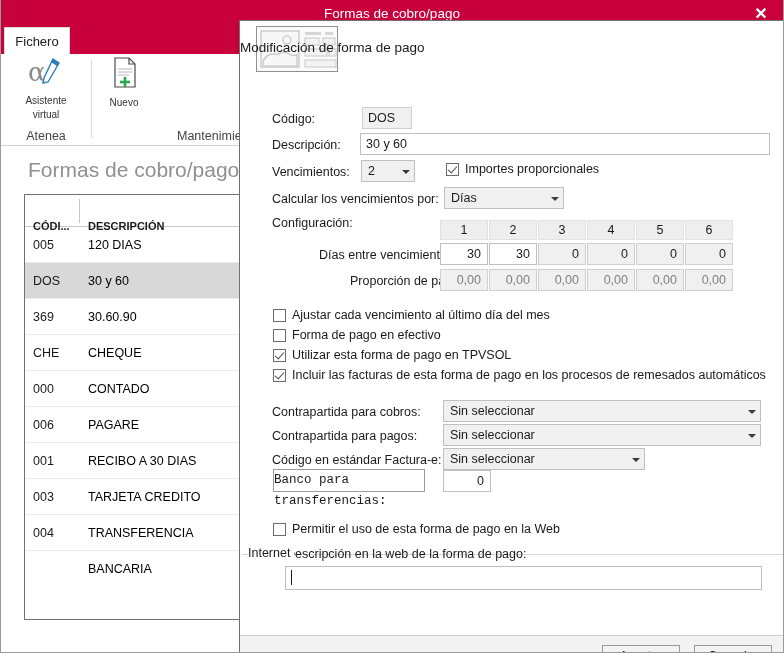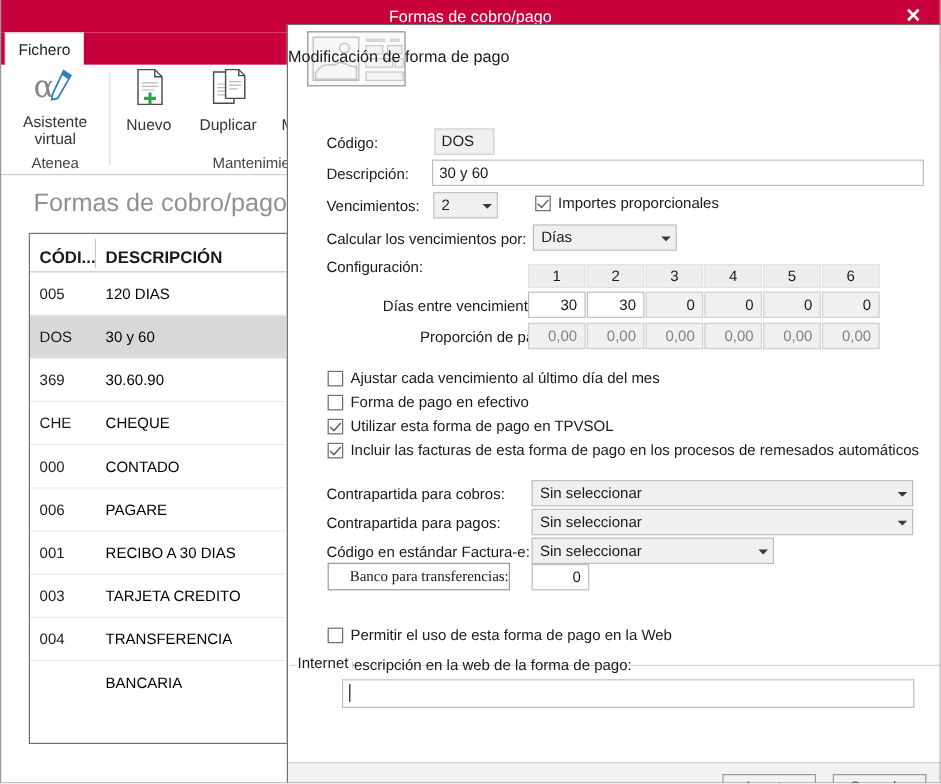--- a/index.html
+++ b/index.html
@@ -81,21 +81,21 @@
     text-align: center;
     font-size: 12.5px;
     color: #444;
   }
   .rbtn {
     position: absolute; top: 2px;
     text-align: center;
     cursor: pointer;
   }
   .rbtn .rlabel {
-    font-size: 13px;
+    font-size: 10px;
     color: #333;
     line-height: 14px;
     display: block;
   }
   .rbtn-icon {
     display: block;
     margin: 0 auto 2px auto;
   }
   .drop-caret {
     display: block;
@@ -119,23 +119,23 @@
     border: 1px solid #707070;
     background: #ffffff;
     overflow: hidden;
   }
   .list-head {
     position: relative;
     height: 32px;
     border-bottom: 1px solid #c8c8c8;
   }
   .lh-cell {
-    position: absolute; top: 4px; height: 31px;
+    position: absolute; top: 16px; height: 31px;
     line-height: 31px;
-    font-size: 14px;
+    font-size: 11px;
     font-weight: bold;
     color: #1a1a1a;
     padding-left: 8px;
   }
   .lh-codi { left: 0; width: 54px; }
   .lh-desc { left: 55px; width: 160px; }
   .lh-divider {
     position: absolute; left: 54px; top: 4px;
     width: 1px; height: 24px; background: #c8c8c8;
   }
@@ -275,23 +275,23 @@
     white-space: nowrap;
     line-height: 16px;
   }
 
   .btn-flat {
     position: absolute;
     background: #ffffff;
     border: 1px solid #9a9a9a;
     font-size: 12.5px;
     color: #1a1a1a;
-    text-align: right;
+    text-align: left;
     cursor: pointer;
-    font-family: Liberation Serif, serif;
+    font-family: Liberation Mono, monospace;
   }
 
   .group-internet-label {
     position: absolute;
     left: 8px; top: 471px;
     font-size: 12.5px;
     color: #1a1a1a;
     background: #ffffff;
     padding-right: 4px;
     z-index: 2;
@@ -381,42 +381,20 @@
               </g>
             <g stroke="#2aa74a" stroke-width="2.6">
                 <line x1="14" y1="26" x2="24" y2="26"></line>
                 <line x1="19" y1="21" x2="19" y2="31"></line>
               </g>
           </svg>
         </span>
         <span class="rlabel">Nuevo</span>
       </div>
 
-      <div class="rbtn" style="left:62px; width:70px;">
-        <span class="rbtn-icon">
-          <svg width="38" height="34" viewBox="0 0 38 34">
-            <path d="M7 4 H19 L24 9 V30 H7 Z" fill="#ffffff" stroke="#4a4a4a" stroke-width="1.2"></path>
-            <path d="M19 4 V9 H24" fill="none" stroke="#4a4a4a" stroke-width="1.2"></path>
-            <g stroke="#b8b8b8" stroke-width="1">
-                <line x1="10" y1="14" x2="21" y2="14"></line>
-                <line x1="10" y1="17" x2="21" y2="17"></line>
-                <line x1="10" y1="20" x2="18" y2="20"></line>
-                <line x1="10" y1="23" x2="21" y2="23"></line>
-              </g>
-            <path d="M17 2 H28 L33 7 V26 H17 Z" fill="#ffffff" stroke="#4a4a4a" stroke-width="1.2"></path>
-            <path d="M28 2 V7 H33" fill="none" stroke="#4a4a4a" stroke-width="1.2"></path>
-            <g stroke="#b8b8b8" stroke-width="1">
-                <line x1="20" y1="12" x2="30" y2="12"></line>
-                <line x1="20" y1="15" x2="30" y2="15"></line>
-                <line x1="20" y1="18" x2="27" y2="18"></line>
-              </g>
-          </svg>
-        </span>
-        <span class="rlabel">Duplicar</span>
-      </div>
 
       <div class="rbtn" style="left:132px; width:72px;">
         <span class="rbtn-icon">
           <svg width="38" height="34" viewBox="0 0 38 34">
             <path d="M9 2 H23 L29 8 V31 H9 Z" fill="#ffffff" stroke="#4a4a4a" stroke-width="1.2"></path>
             <path d="M23 2 V8 H29" fill="none" stroke="#4a4a4a" stroke-width="1.2"></path>
             <g stroke="#b8b8b8" stroke-width="1">
                 <line x1="12" y1="13" x2="26" y2="13"></line>
                 <line x1="12" y1="16" x2="26" y2="16"></line>
                 <line x1="12" y1="19" x2="22" y2="19"></line>

